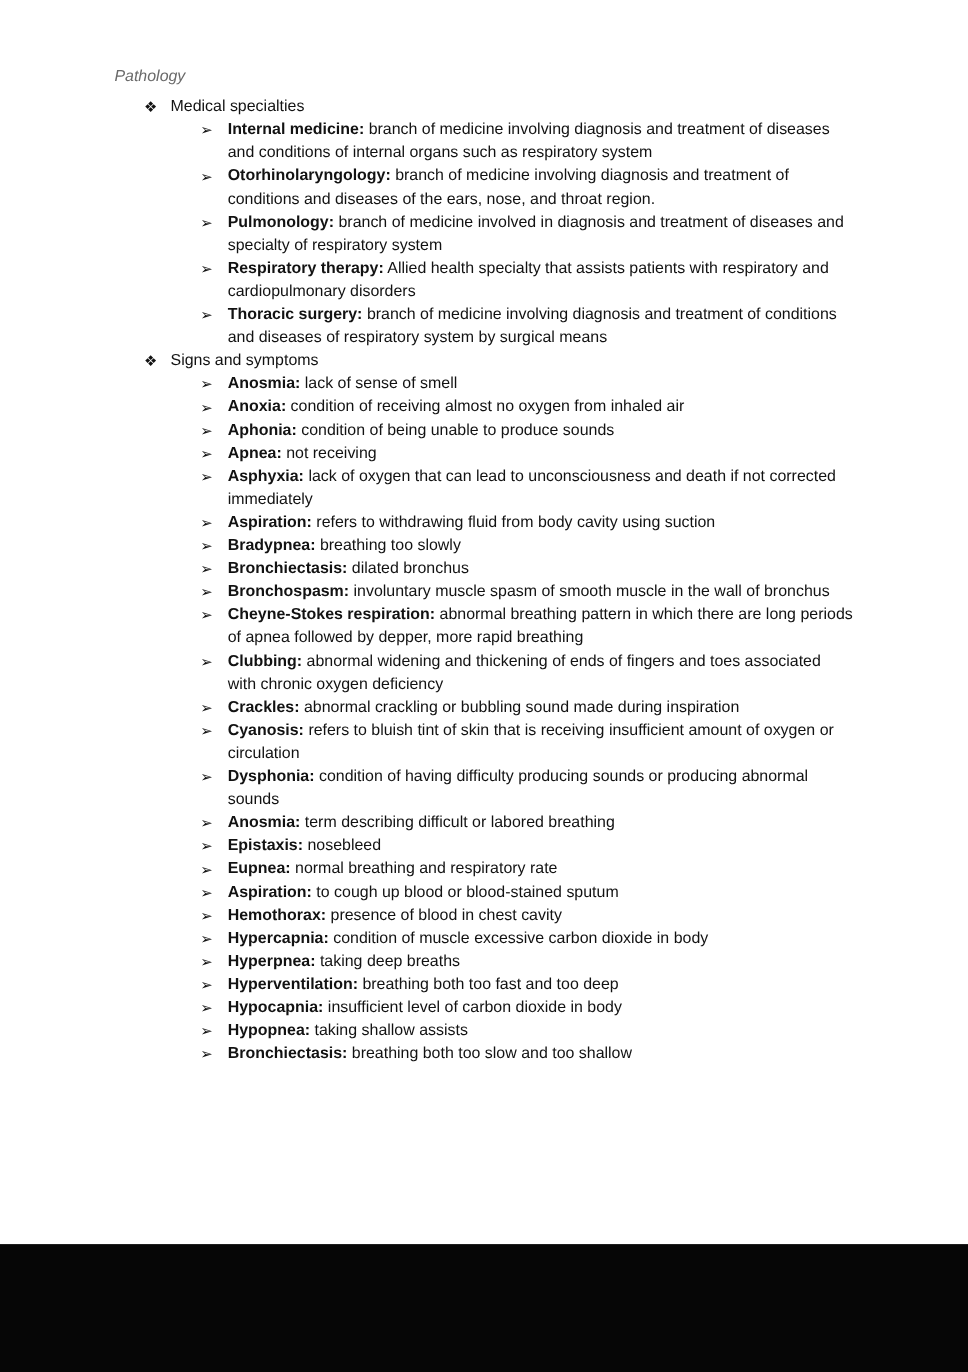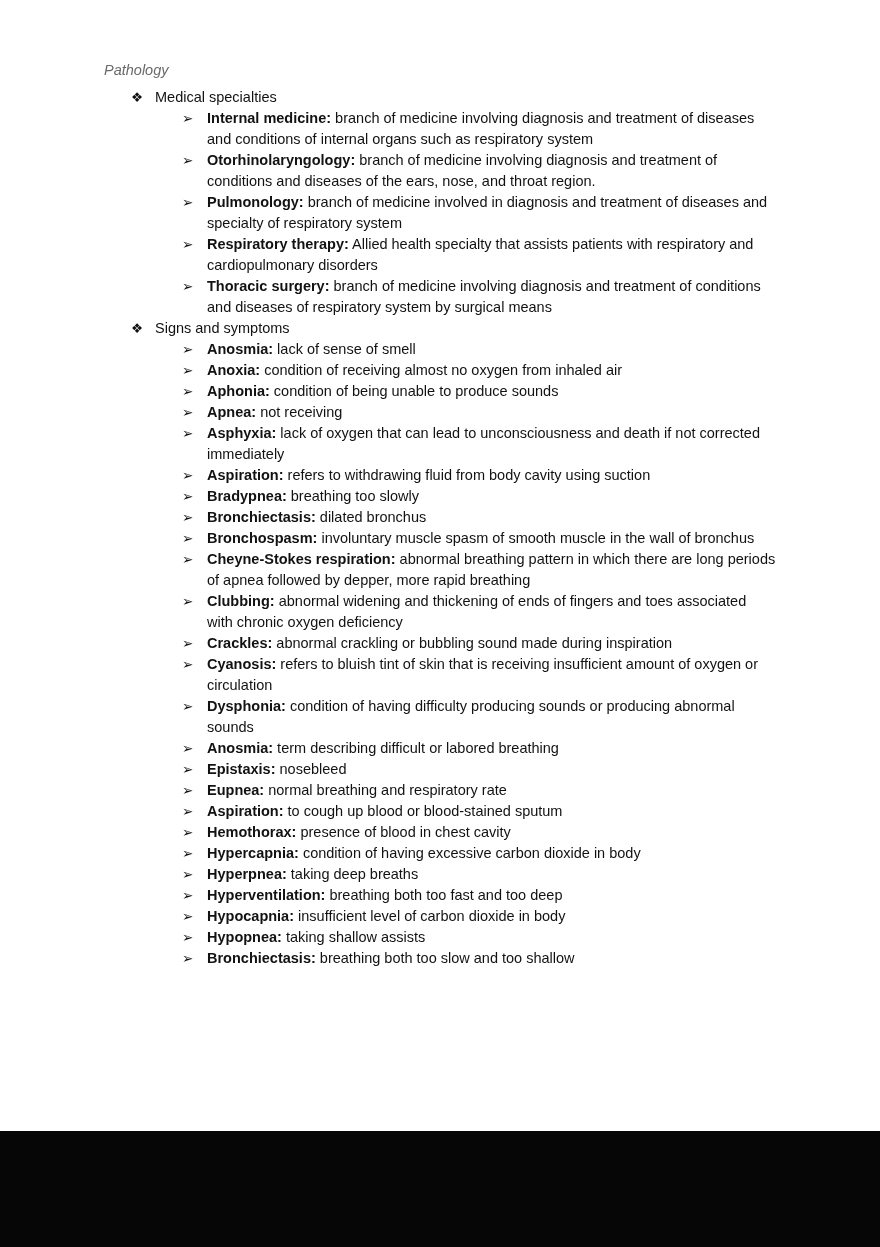--- a/index.html
+++ b/index.html
@@ -197,21 +197,21 @@
     <span class="term">Aspiration:</span><span class="def"> to cough up blood or blood-stained sputum</span>
   </div>
 
   <div class="l2">
     <span class="marker m2">➢</span>
     <span class="term">Hemothorax:</span><span class="def"> presence of blood in chest cavity</span>
   </div>
 
   <div class="l2">
     <span class="marker m2">➢</span>
-    <span class="term">Hypercapnia:</span><span class="def"> condition of having excessive carbon dioxide in body</span>
+    <span class="term">Hypercapnia:</span><span class="def"> condition of muscle excessive carbon dioxide in body</span>
   </div>
 
   <div class="l2">
     <span class="marker m2">➢</span>
     <span class="term">Hyperpnea:</span><span class="def"> taking deep breaths</span>
   </div>
 
   <div class="l2">
     <span class="marker m2">➢</span>
     <span class="term">Hyperventilation:</span><span class="def"> breathing both too fast and too deep</span>

